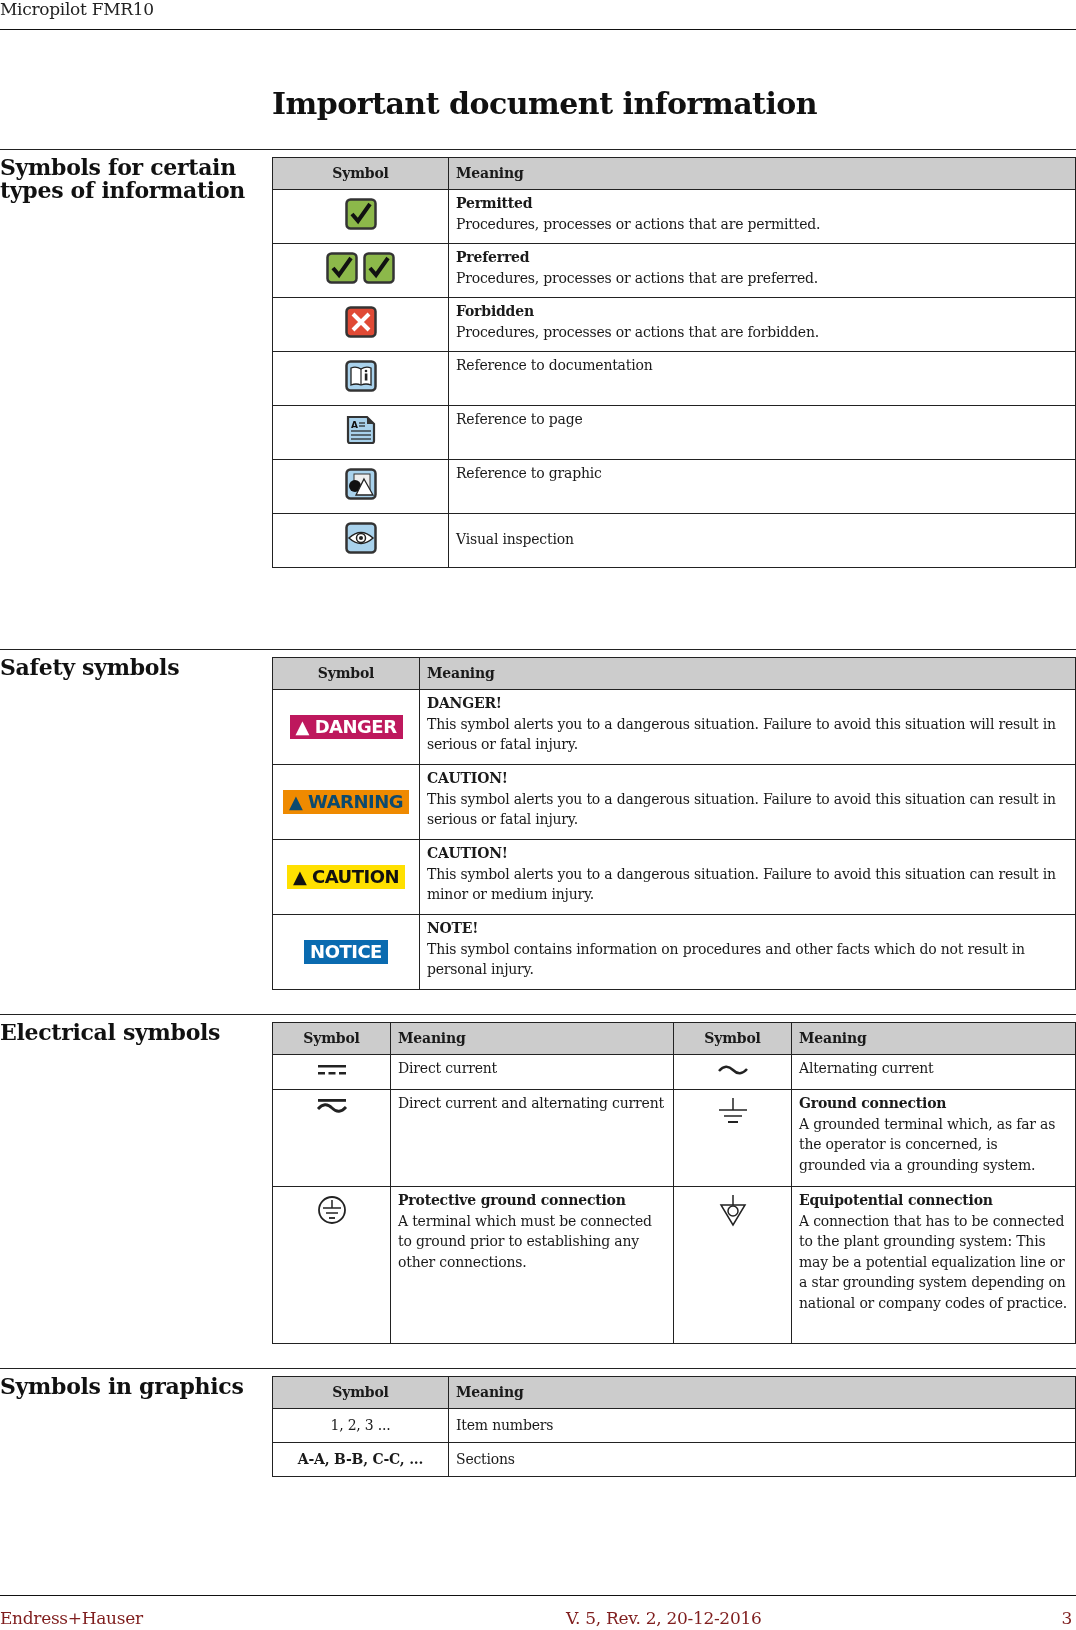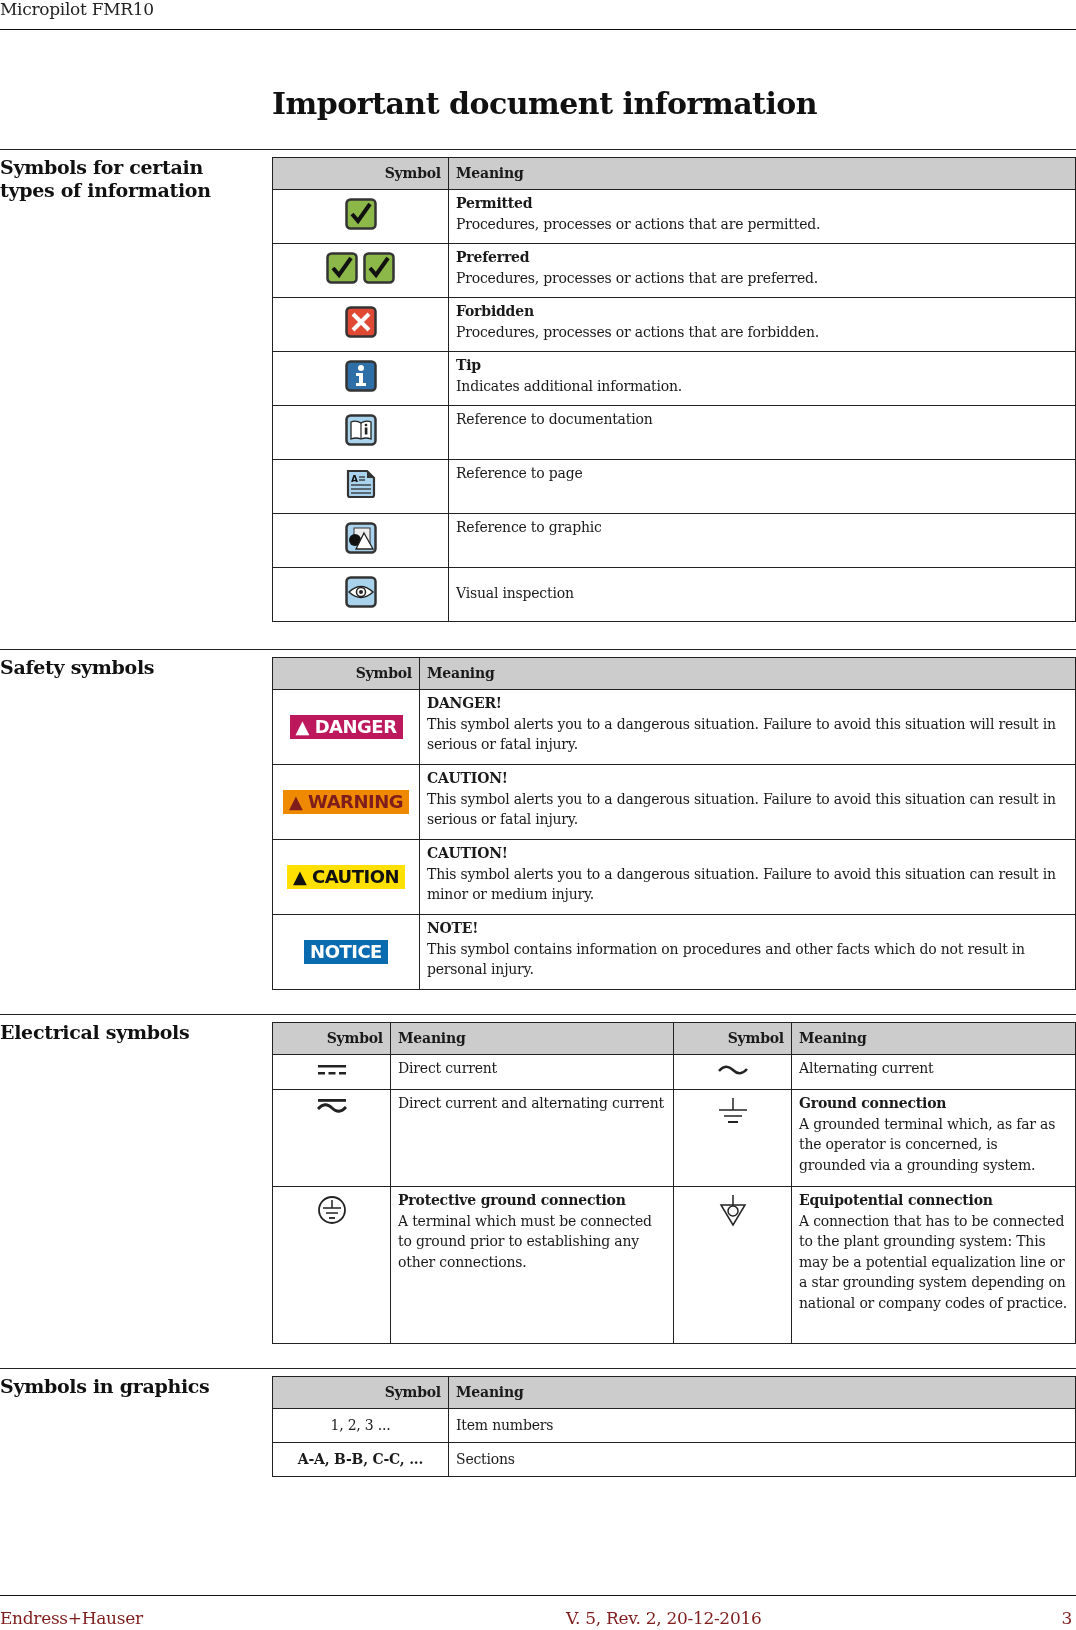--- a/index.html
+++ b/index.html
@@ -1,24 +1,24 @@
 <!DOCTYPE html>
 <html><head>
 <meta charset="utf-8">
 <style>
   * { box-sizing: border-box; margin: 0; padding: 0; }
   html, body { width: 1076px; height: 1630px; background: #fff; }
   body { font-family: "DejaVu Serif", serif; color: #1a1a1a; position: relative; overflow: hidden; }
   .running-header { position: absolute; left: 0; top: 0; width: 1076px; height: 30px; border-bottom: 1.5px solid #111; font-size: 17px; line-height: 18px; color: #222; letter-spacing: -0.3px; }
   .page-title { position: absolute; left: 272px; top: 86px; font-size: 30px; font-weight: bold; letter-spacing: -0.5px; color: #111; }
   .section { position: absolute; left: 0; width: 1076px; border-top: 1.3px solid #222; }
-  .section-label { position: absolute; left: 0; top: 6px; width: 250px; font-size: 19px; line-height: 23px; font-weight: bold; color: #111; letter-spacing: -0.3px; }
+  .section-label { position: absolute; left: 0; top: 6px; width: 250px; font-size: 22px; line-height: 23px; font-weight: bold; color: #111; letter-spacing: -0.3px; }
   table { position: absolute; left: 272px; top: 7px; width: 804px; border-collapse: collapse; font-size: 14px; line-height: 20.5px; letter-spacing: -0.2px; }
   th { background: #cccccc; font-weight: bold; text-align: left; padding: 4px 7px; height: 32px; border: 1.3px solid #222; font-size: 14px; }
-  th.sym { text-align: right; margin-left: 32px; }
+  th.sym { text-align: center; margin-left: 32px; }
   td { border: 1.3px solid #222; padding: 3px 7px; vertical-align: top; }
   td.sym { text-align: center; vertical-align: middle; }
   td.symtop { text-align: center; vertical-align: top; padding-top: 8px; }
   .b { font-weight: bold; display: block; }
   .sig { display: inline-block; color: #fff; font-family: "DejaVu Sans", sans-serif; font-size: 18px; font-weight: bold; padding: 0 6px; line-height: 24px; letter-spacing: -0.5px; }
   .stepbox { background: #b4d6ea; padding: 0 2px; font-size: 13px; }
   .running-footer { position: absolute; left: 0; top: 1595px; width: 1076px; border-top: 1.5px solid #111; font-size: 17px; padding-top: 12px; letter-spacing: -0.3px; color: #7f1d1d; }
   .footer-left { position: absolute; left: 0; top: 12px; }
   .footer-center { position: absolute; left: 566px; top: 12px; }
   .footer-right { position: absolute; right: 4px; top: 12px; }
@@ -69,30 +69,20 @@
         <svg width="32" height="32" viewBox="0 0 32 32">
               <rect x="1.5" y="1.5" width="29" height="29" rx="4" fill="#e04a35" stroke="#333" stroke-width="2.5"></rect>
               <path d="M8 8 L24 24 M24 8 L8 24" stroke="#fff" stroke-width="4"></path>
             </svg>
       </td>
       <td><span class="b">Forbidden</span><span>Procedures, processes or actions that are forbidden.</span></td>
     </tr>
     <tr style="height:54px">
       <td class="sym">
         <svg width="32" height="32" viewBox="0 0 32 32">
-              <rect x="1.5" y="1.5" width="29" height="29" rx="4" fill="#2f6fa8" stroke="#333" stroke-width="2.5"></rect>
-              <circle cx="16" cy="8" r="3" fill="#fff"></circle>
-              <path d="M11 13 H18 V23 H21 V26 H11 V23 H14 V16 H11 Z" fill="#fff"></path>
-            </svg>
-      </td>
-      <td><span class="b">Tip</span><span>Indicates additional information.</span></td>
-    </tr>
-    <tr style="height:54px">
-      <td class="sym">
-        <svg width="32" height="32" viewBox="0 0 32 32">
               <rect x="1.5" y="1.5" width="29" height="29" rx="4" fill="#a9d2ec" stroke="#333" stroke-width="2.5"></rect>
               <path d="M6 8 Q11 6 16 9 Q21 6 26 8 V25 Q21 23 16 25 Q11 23 6 25 Z" fill="#fff" stroke="#222" stroke-width="1.3"></path>
               <line x1="16" y1="9" x2="16" y2="25" stroke="#222" stroke-width="1.2"></line>
               <circle cx="21" cy="11" r="1.3" fill="#222"></circle>
               <rect x="19.8" y="13.5" width="2.6" height="7" fill="#222"></rect>
             </svg>
       </td>
       <td><span>Reference to documentation</span></td>
     </tr>
     <tr style="height:54px">
@@ -145,21 +135,21 @@
       <th>Meaning</th>
     </tr>
     <tr style="height:75px">
       <td class="sym">
         <span class="sig" style="background:#be185d"><span>▲</span> <span>DANGER</span></span>
       </td>
       <td><span class="b">DANGER!</span><span>This symbol alerts you to a dangerous situation. Failure to avoid this situation will result in serious or fatal injury.</span></td>
     </tr>
     <tr style="height:75px">
       <td class="sym">
-        <span class="sig" style="background:#ef8a00;color:#7f1d1d"><span>▲</span> <span>WARNING</span></span>
+        <span class="sig" style="background:#ef8a00;color:#0c4a6e"><span>▲</span> <span>WARNING</span></span>
       </td>
       <td><span class="b">CAUTION!</span><span>This symbol alerts you to a dangerous situation. Failure to avoid this situation can result in serious or fatal injury.</span></td>
     </tr>
     <tr style="height:75px">
       <td class="sym">
         <span class="sig" style="background:#ffe000;color:#111"><span>▲</span> <span>CAUTION</span></span>
       </td>
       <td><span class="b">CAUTION!</span><span>This symbol alerts you to a dangerous situation. Failure to avoid this situation can result in minor or medium injury.</span></td>
     </tr>
     <tr style="height:75px">

